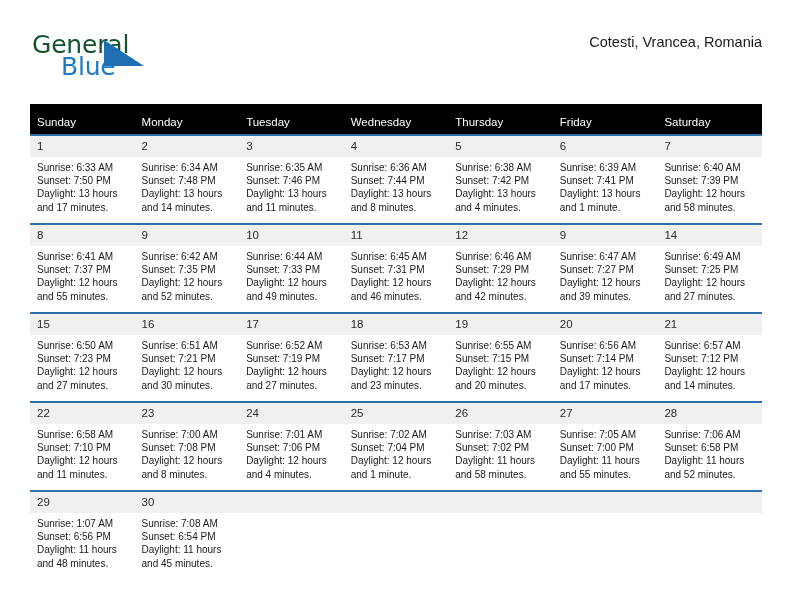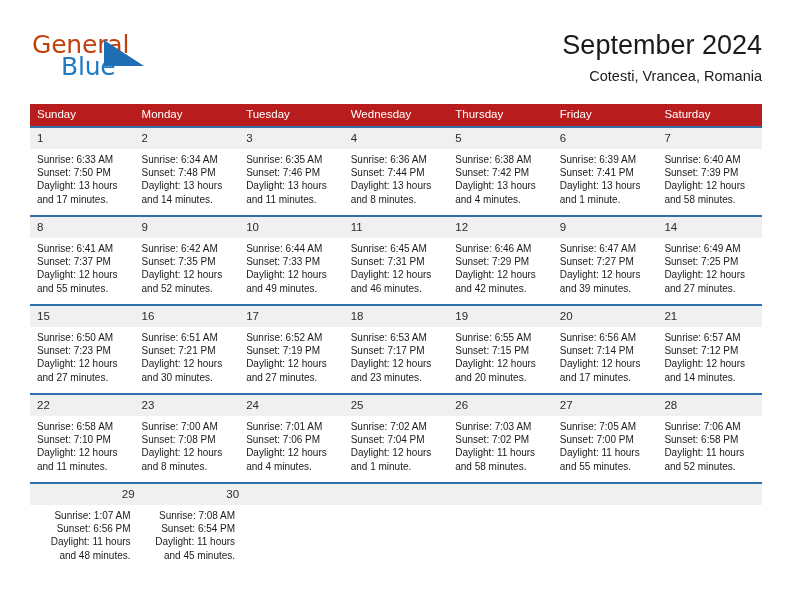--- a/index.html
+++ b/index.html
@@ -35,21 +35,21 @@
     top: 0;
     width: 200px;
     height: 56px;
   }
   .brand-general {
     position: absolute;
     left: 2px;
     top: 2px;
     font-size: 25px;
     letter-spacing: -0.2px;
-    color: #c2410c;
+    color: #14532d;
     font-family: "DejaVu Sans", sans-serif;
     font-weight: 400;
   }
   .brand-blue {
     position: absolute;
     left: 31px;
     top: 24px;
     font-size: 25px;
     letter-spacing: -0.2px;
     color: #1f7ac4;
@@ -93,39 +93,39 @@
     width: 732px;
   }
   table.grid {
     border-collapse: collapse;
     table-layout: fixed;
     width: 732px;
   }
   table.grid col { width: 104.57px; }
 
   thead th {
-    background: #b91c1c;
+    background: #000000;
     color: #ffffff;
     font-size: 11.5px;
     font-weight: 400;
     text-align: left;
-    padding: 4px 0 5px 7px;
+    padding: 12px 0 5px 7px;
     height: 12px;
     line-height: 13px;
     border: none;
   }
 
   tbody td {
     vertical-align: top;
     padding: 0;
     border-top: 2px solid #2f6fad;
     background: #ffffff;
     height: 87px;
   }
-  tbody tr.last td { height: 82px; text-align: right; }
+  tbody tr.last td { height: 82px; }
 
   .daynum {
     background: #f0f0f0;
     font-size: 11.5px;
     line-height: 14px;
     color: #2b2b2b;
     padding: 3px 0 4px 7px;
     height: 14px;
   }
   .daynum.empty { color: transparent; }
@@ -149,21 +149,20 @@
       <span class="brand-general">General</span>
       <span class="brand-blue">Blue</span>
       <span class="brand-tri">
         <svg width="42" height="28" viewBox="0 0 42 28" xmlns="http://www.w3.org/2000/svg">
           <polygon points="0,0 40,26 0,26" fill="#1f6fb5"></polygon>
         </svg>
       </span>
     </div>
 
     <div class="title-wrap">
-      <div class="cal-title">September 2024</div>
       <div class="cal-sub">Cotesti, Vrancea, Romania</div>
     </div>
 
   </div>
 
   <div class="cal">
     <table class="grid">
       <colgroup>
         <col>
           <col>

